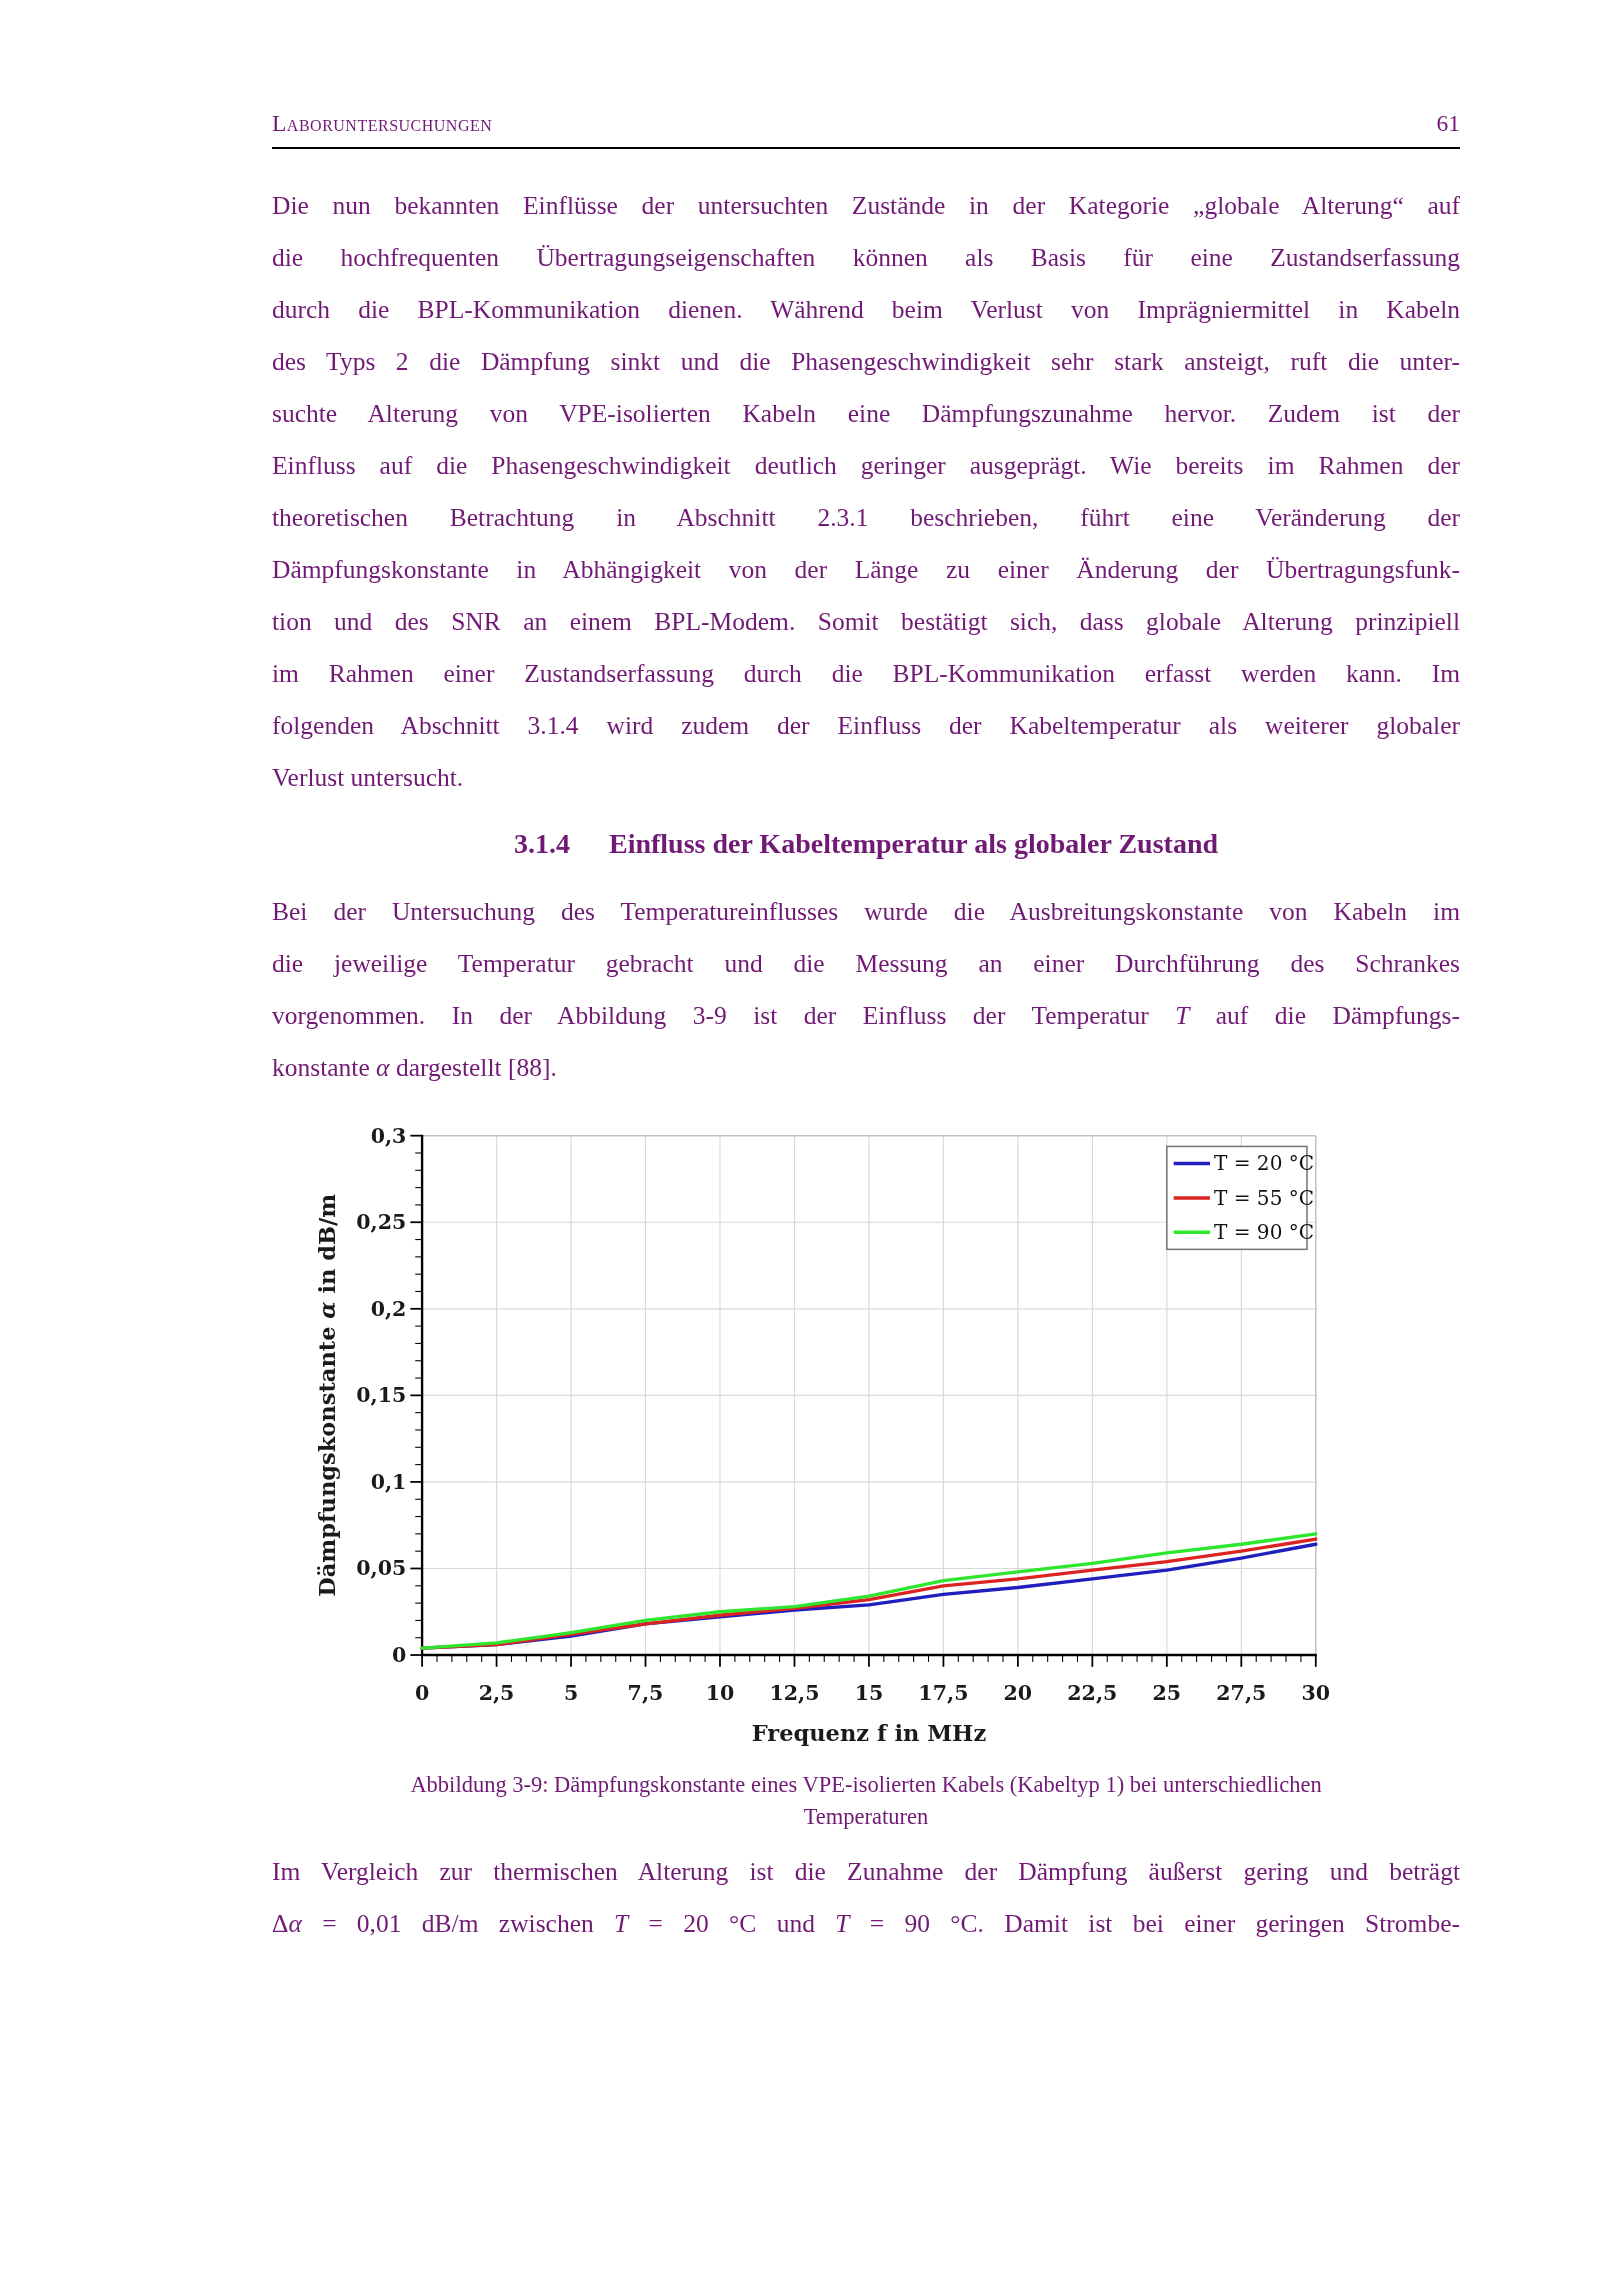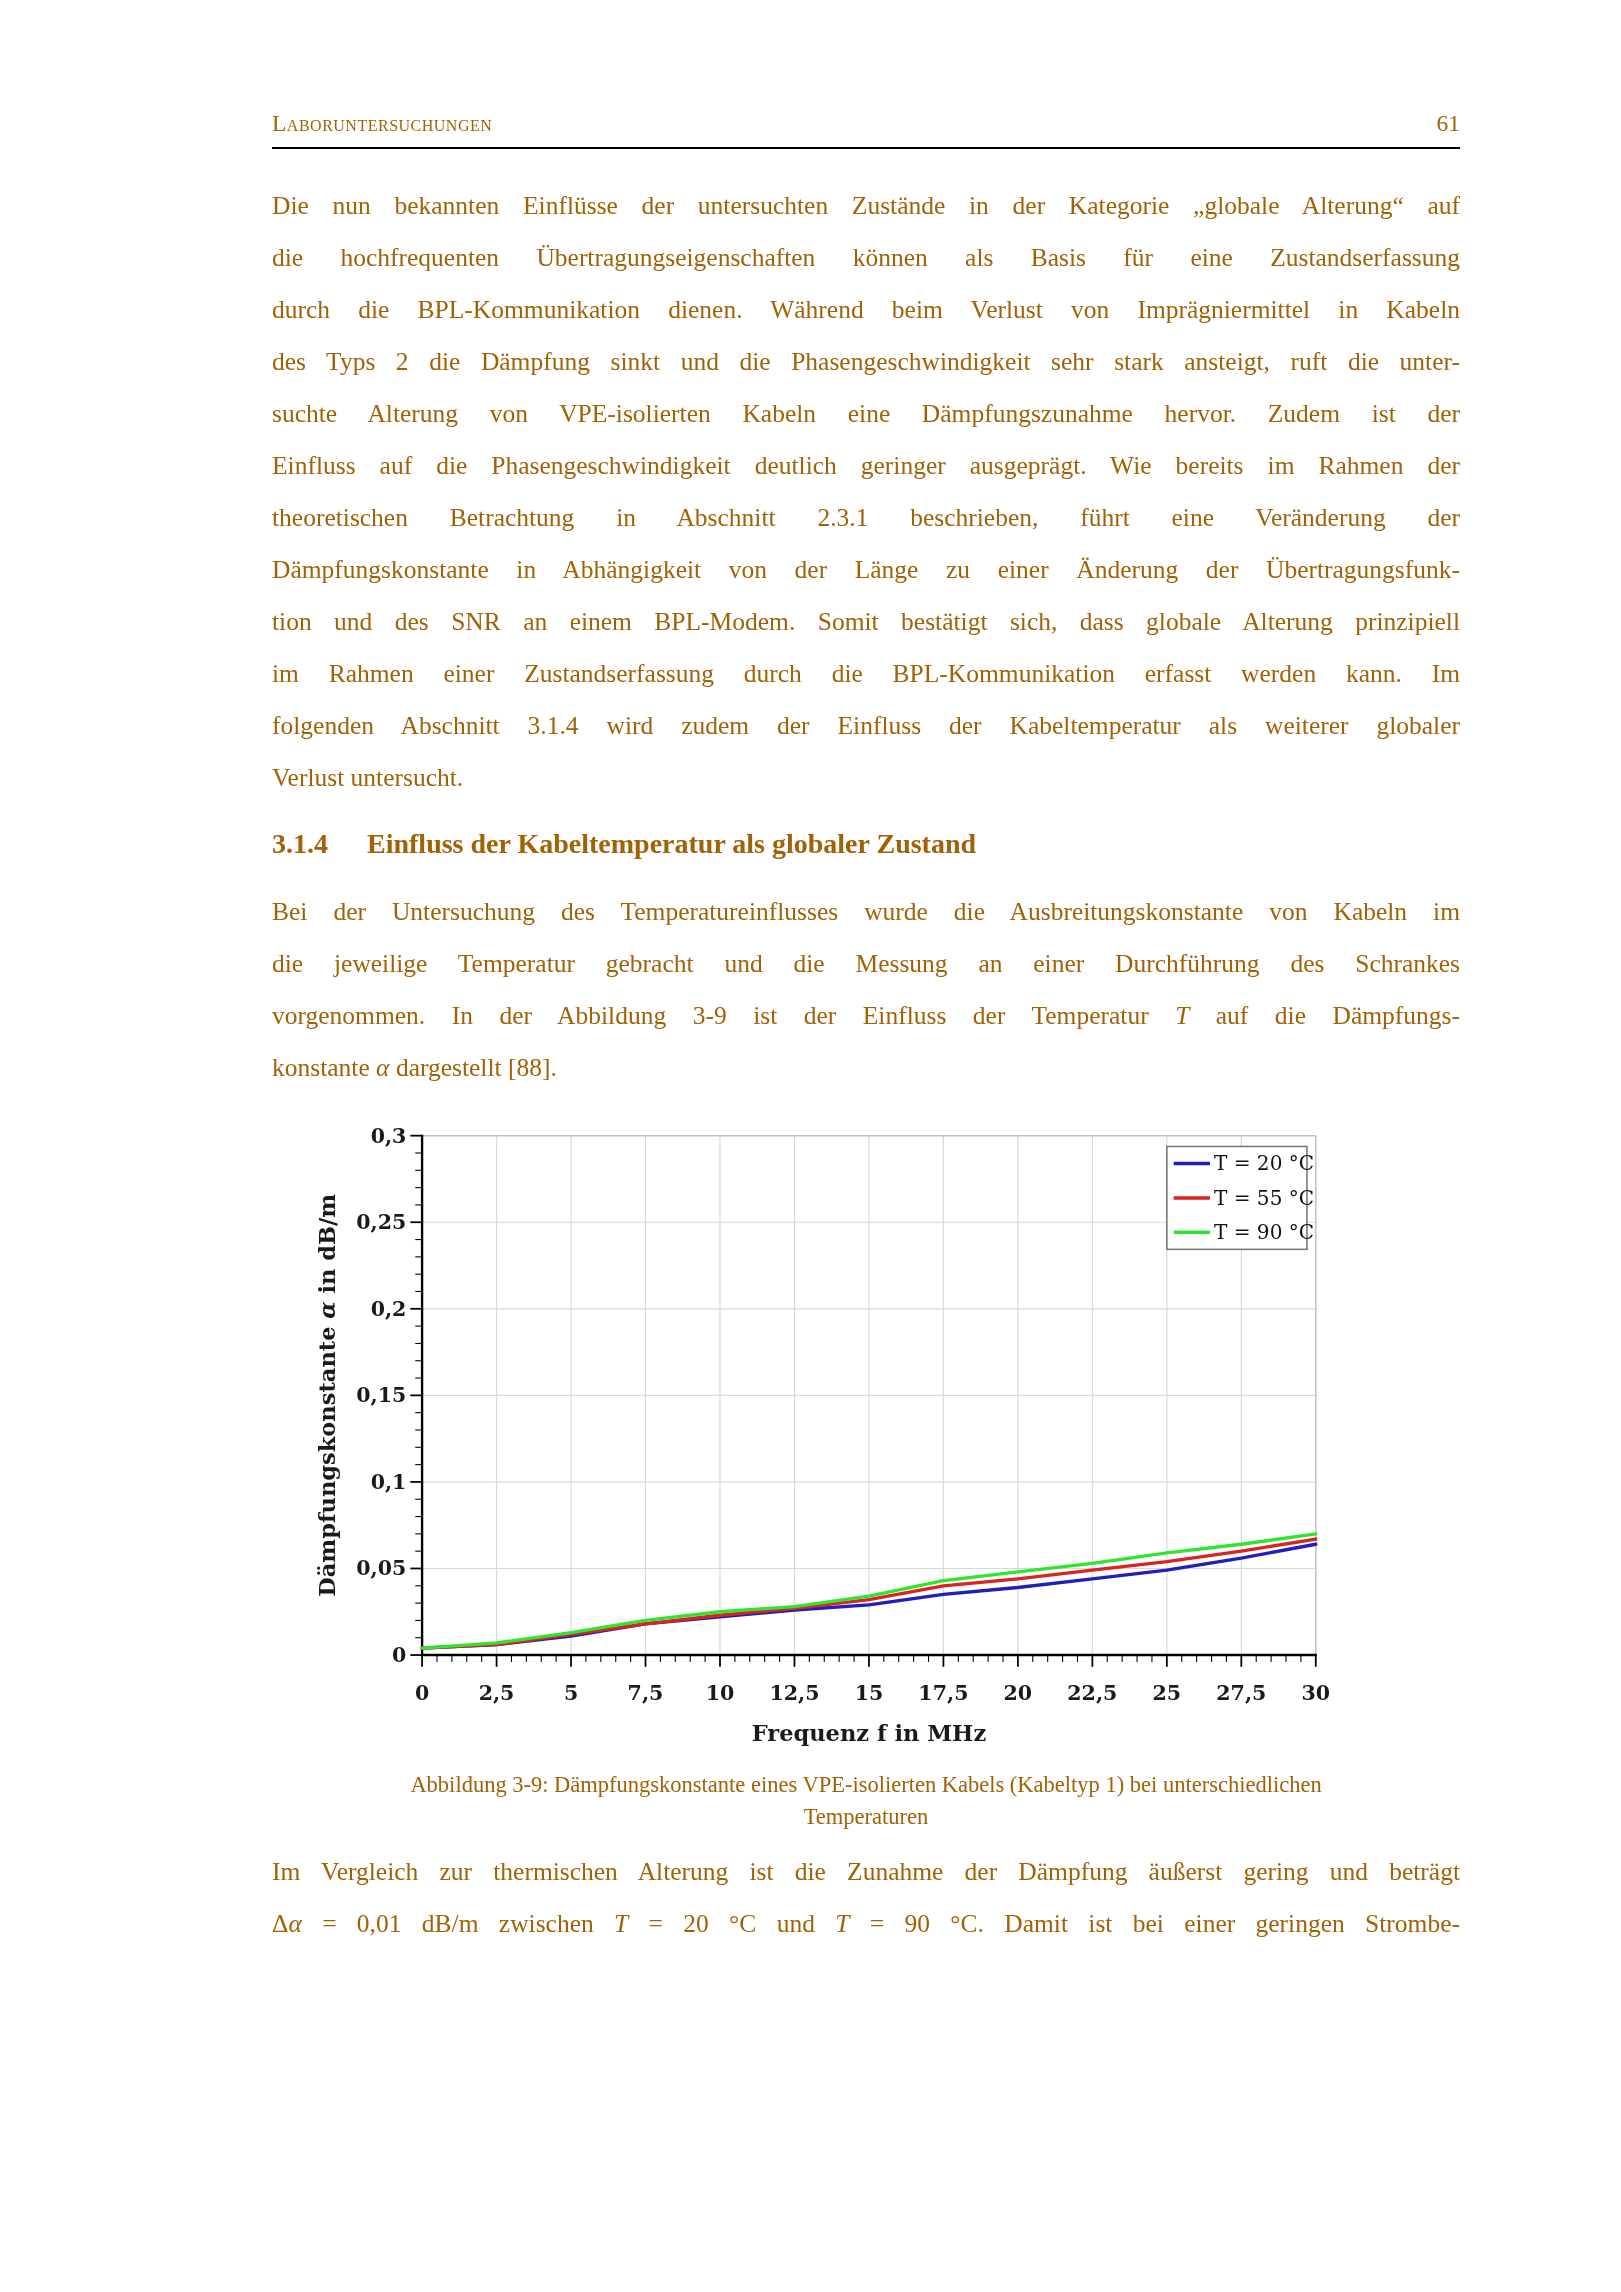--- a/index.html
+++ b/index.html
@@ -1,28 +1,28 @@
 <!DOCTYPE html>
 <html lang="de"><head>
 <meta charset="utf-8">
 <style>
   html,body{margin:0;padding:0;background:#ffffff;}
   .page{position:relative;width:1621px;height:2293px;background:#ffffff;overflow:hidden;
-        font-family:"Liberation Serif",serif;color:#a16207;}
+        font-family:"Liberation Serif",serif;color:#701a75;}
   .content{position:absolute;left:272px;top:0;width:1188px;}
   .pg-header{display:flex;justify-content:space-between;align-items:baseline;
              margin-top:110px;font-size:23.5px;line-height:27.4px;}
   .running-title{font-variant:small-caps;letter-spacing:0.5px;}
   .rule{border:none;border-top:2px solid #000;margin:9.8px 0 0 0;}
   .para{font-size:25.5px;}
   .para .line{height:52px;line-height:52px;text-align:justify;overflow:hidden;font-family:Liberation Serif, serif;}
   .para .line.just{text-align-last:justify;}
   .math{font-style:italic;}
   .intro{margin-top:31px;}
-  .heading{display:flex;gap:39px;margin:21.6px 0 0 0;font-size:28px;font-weight:bold;line-height:35px;}
+  .heading{display:flex;gap:39px;margin:21.6px 0 0 0;font-size:28px;font-weight:bold;line-height:35px;justify-content:center;}
   .body-par{margin-top:25.5px;}
   figure{margin:25.5px 0 0 0;padding:0;}
   .chart-svg{display:block;}
   figcaption{margin-top:14px;font-size:22.5px;font-weight:normal;text-align:center;line-height:32px;}
   .closing{margin-top:13.7px;}
   .chart-svg text{font-family:"DejaVu Serif","Liberation Serif",serif;}
 </style>
 </head>
 <body>
 

